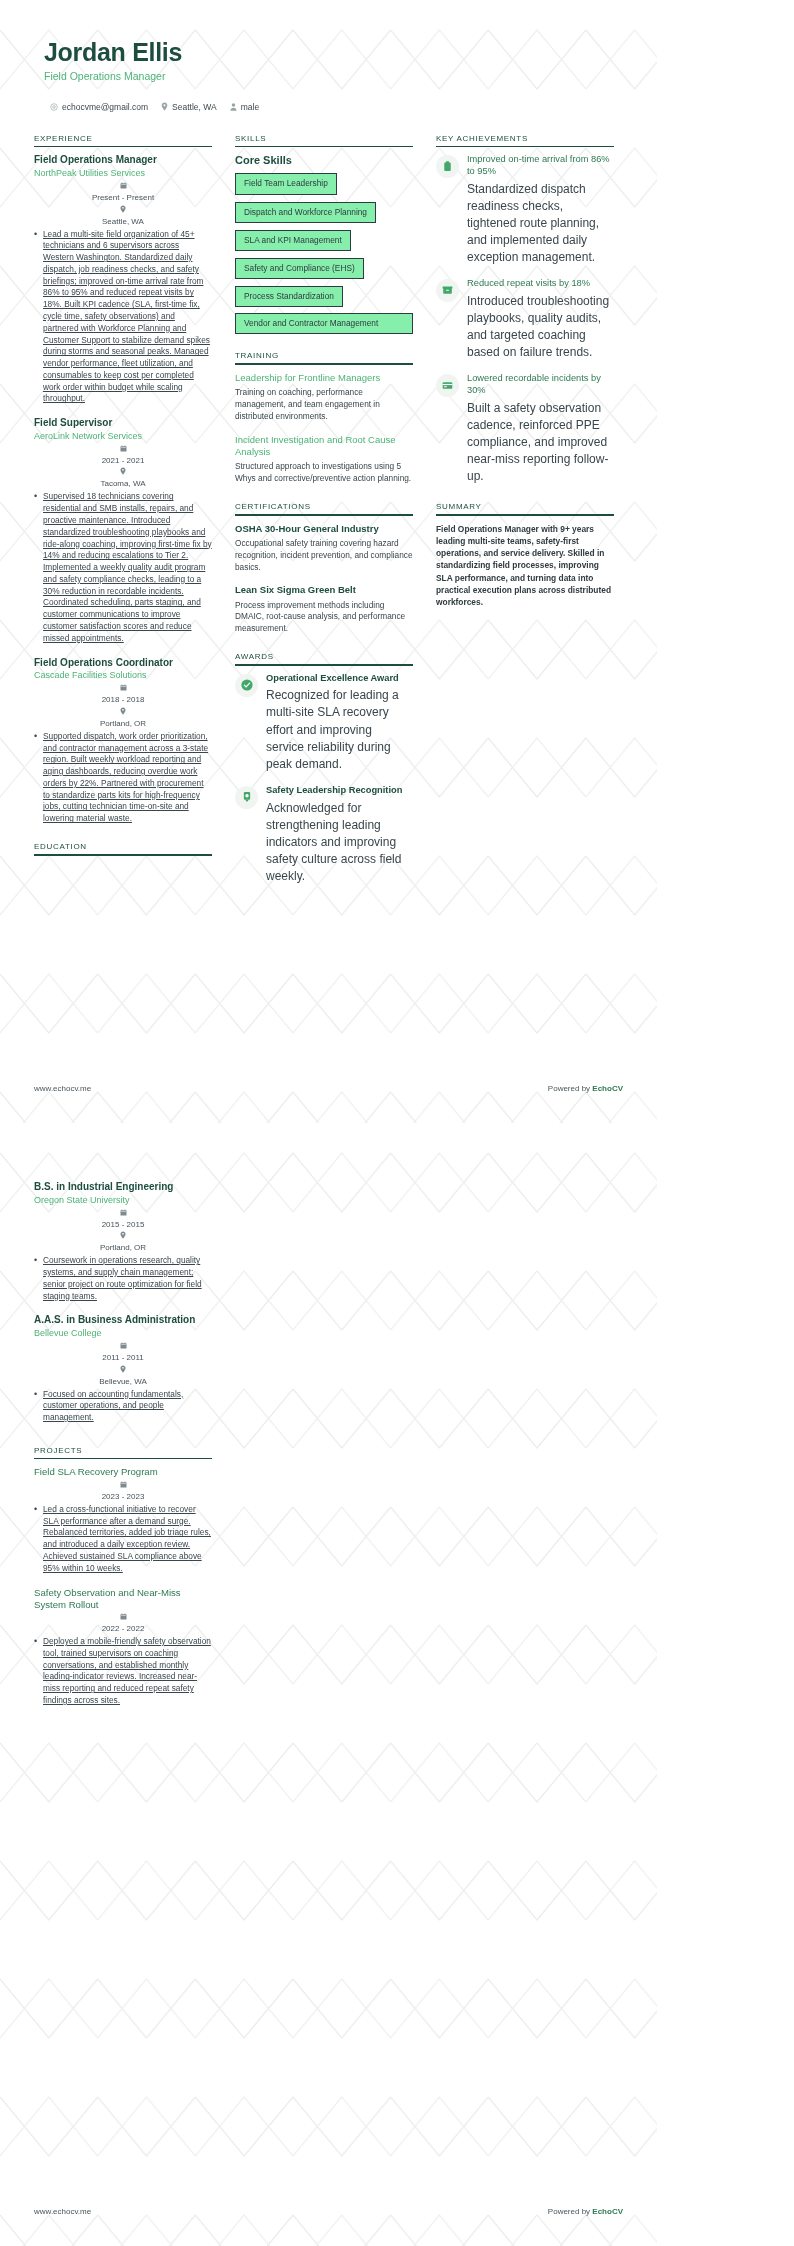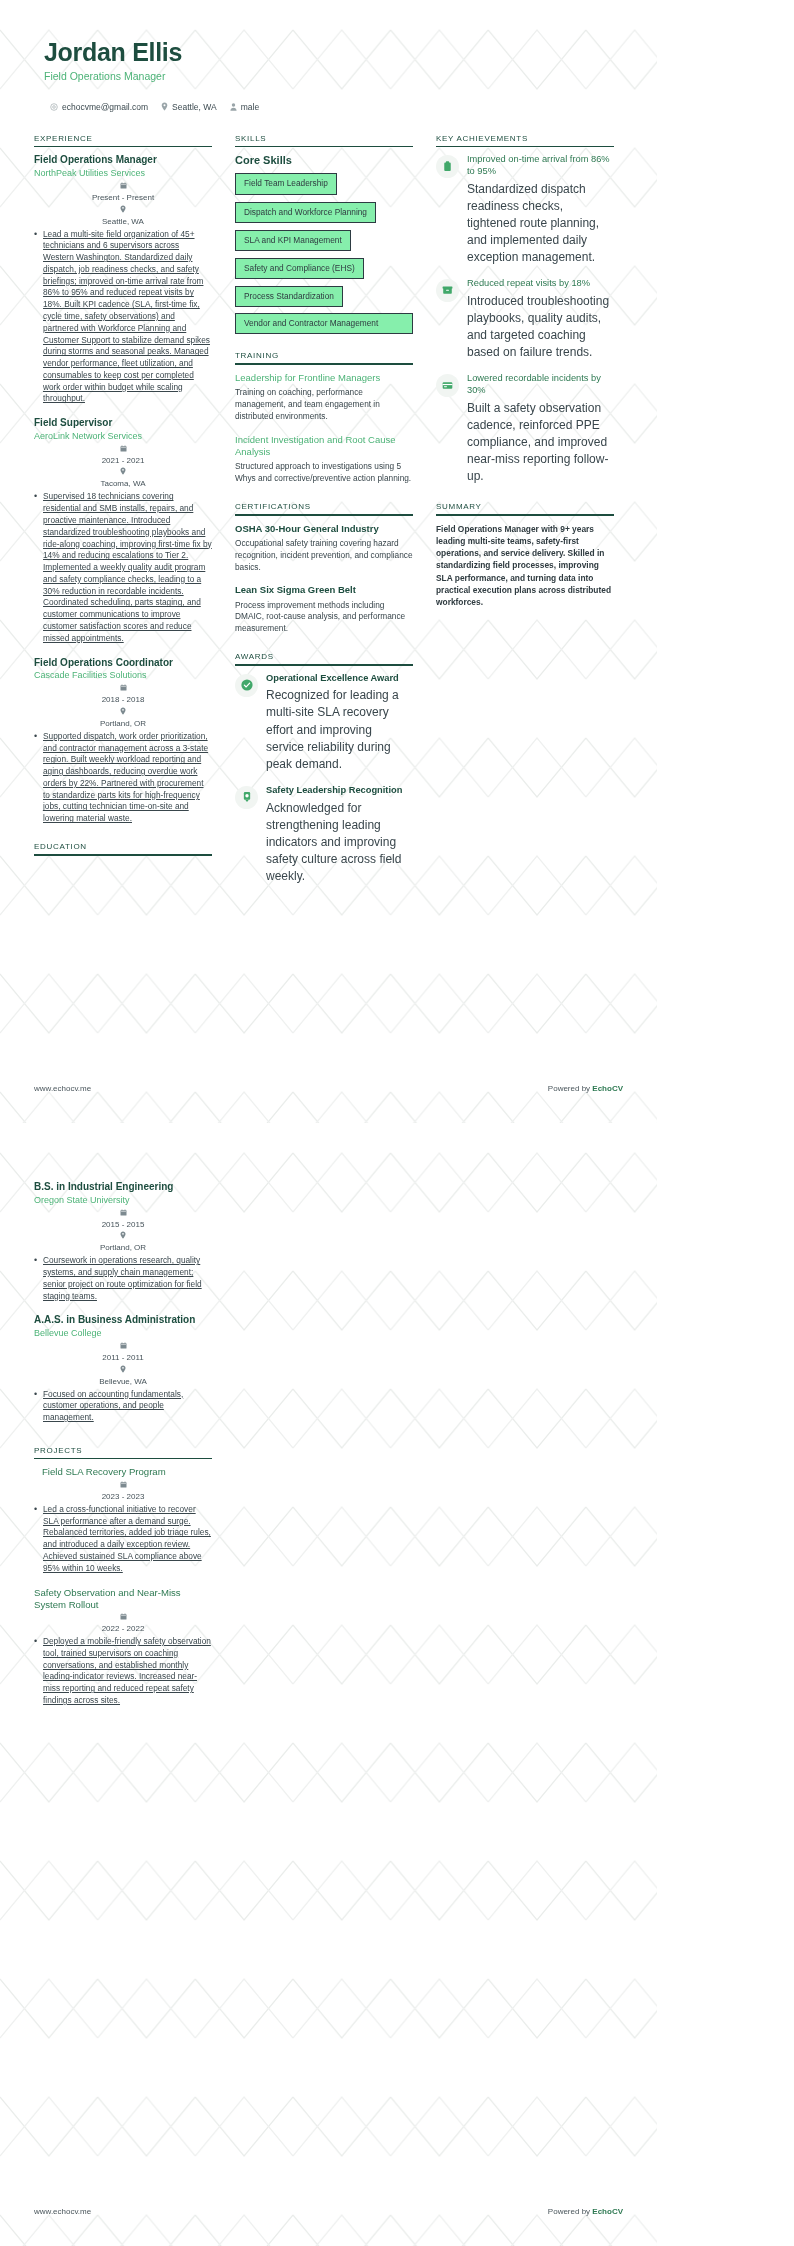--- a/index.html
+++ b/index.html
@@ -593,21 +593,21 @@
               <li>Focused on accounting fundamentals, customer operations, and people management.</li>
             </ul>
           </div>
         </div>
 
         <div class="section" style="margin-top:22px;">
           <div class="section-title">PROJECTS</div>
           <div class="section-rule"></div>
 
           <div class="entry">
-            <div class="entry-title" style="color:#2f7a53;font-weight:normal;font-size:9.6px;margin-left:8px;">Field SLA Recovery Program</div>
+            <div class="entry-title" style="color:#2f7a53;font-weight:normal;font-size:9.6px;">Field SLA Recovery Program</div>
             <div class="meta-row">
               <span>
                 <svg width="7" height="7" viewBox="0 0 14 14">
                     <rect x="1" y="2.4" width="12" height="10.6" rx="1" fill="#7d8a90"></rect>
                     <rect x="2.2" y="4.6" width="9.6" height="1" fill="#fff"></rect>
                     <rect x="3.4" y="0.6" width="1.2" height="3" fill="#7d8a90"></rect>
                     <rect x="9.4" y="0.6" width="1.2" height="3" fill="#7d8a90"></rect>
                   </svg>
               </span>
               <span>2023 - 2023</span>

